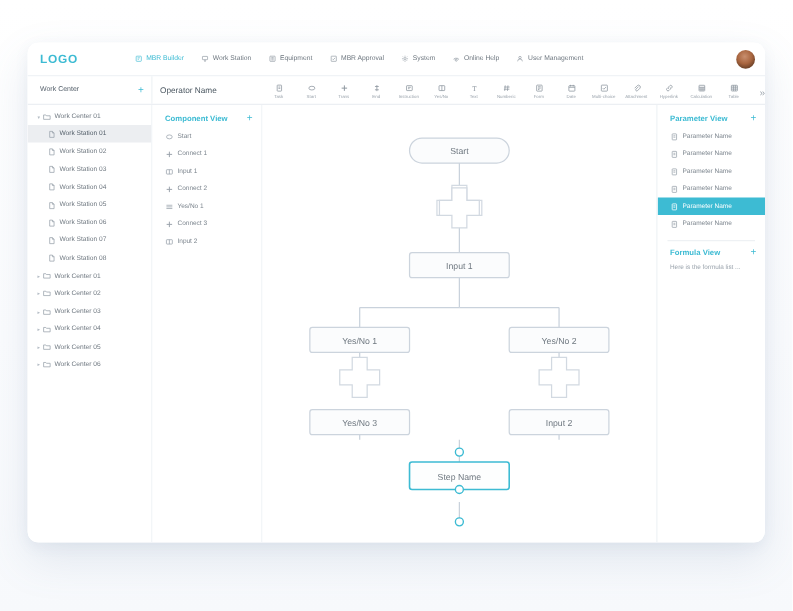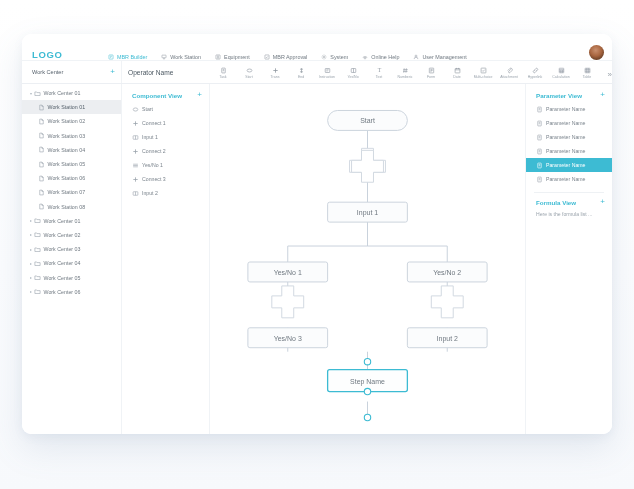--- a/index.html
+++ b/index.html
@@ -30,21 +30,21 @@
     display: flex;
     flex-direction: column;
   }
 
   
   .topnav {
     height: 26px;
     flex: 0 0 26px;
     background: #ffffff;
     display: flex;
-    align-items: flex-end;
+    align-items: center;
     padding: 0 8px 0 10px;
     position: relative;
   }
   .logo {
     font-size: 9.5px;
     font-weight: bold;
     letter-spacing: .6px;
     color: #3dbbd3;
     width: 76px;
     flex: 0 0 76px;

